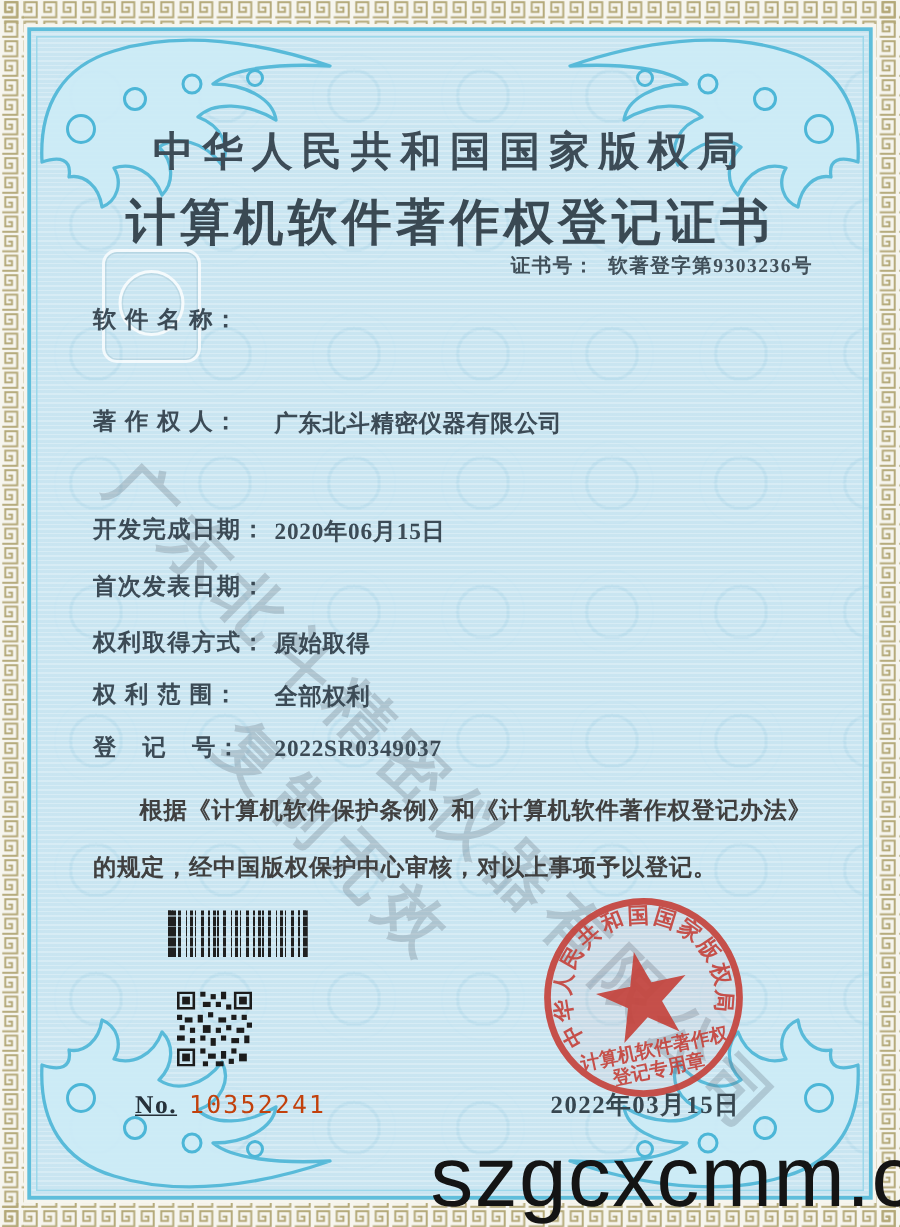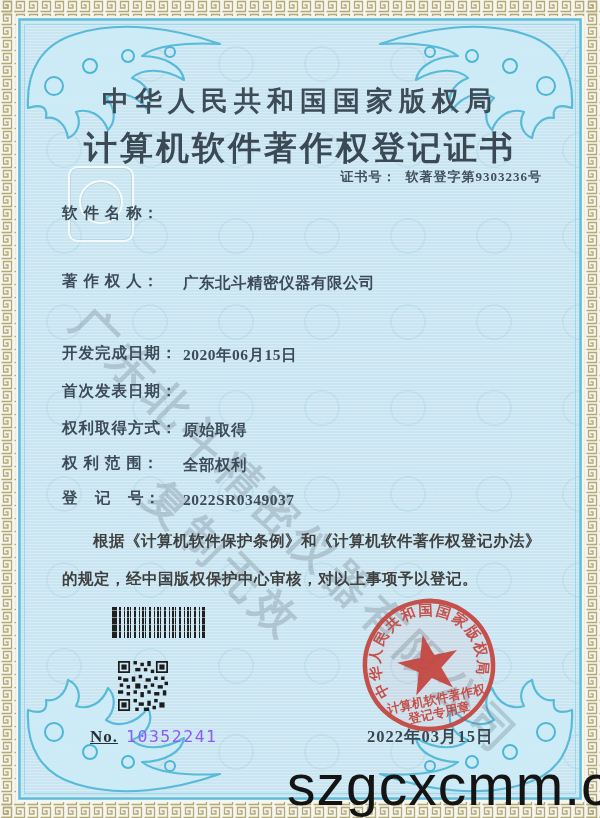--- a/index.html
+++ b/index.html
@@ -67,21 +67,21 @@
     background-image:
       repeating-linear-gradient(0deg, rgba(205,231,242,0) 0 6px, rgba(205,231,242,.55) 6px 7px),
       linear-gradient(90deg,#202020 0 3px, rgba(0,0,0,0) 3px 4px, #202020 4px 5px, rgba(0,0,0,0) 5px),
       linear-gradient(270deg,#202020 0 3px, rgba(0,0,0,0) 3px 5px, #202020 5px 6px, rgba(0,0,0,0) 6px),
       repeating-linear-gradient(90deg, #202020 0 2px, rgba(0,0,0,0) 2px 3px, #202020 3px 4px, rgba(0,0,0,0) 4px 7px, #202020 7px 9px, rgba(0,0,0,0) 9px 12px, #202020 12px 13px, rgba(0,0,0,0) 13px 15px);
   }
   .qr{position:absolute;left:118px;top:661px;width:50px;height:50px;}
   
   .serial{position:absolute;left:90px;top:727px;font-size:17px;}
   .serial .no{color:#26313a;font-weight:bold;letter-spacing:1px;text-decoration:underline;}
-  .serial .num{color:#8b5cf6;font-family:"DejaVu Sans Mono",monospace;font-size:16.5px;letter-spacing:1.5px;margin-left:8px;}
+  .serial .num{color:#c2410c;font-family:"DejaVu Sans Mono",monospace;font-size:16.5px;letter-spacing:1.5px;margin-left:8px;}
   
   .seal{position:absolute;left:356px;top:592px;width:146px;height:146px;opacity:.92;}
   .issue-date{
     position:absolute;left:367px;top:726px;font-size:16.5px;font-weight:bold;color:#37464f;letter-spacing:1px;
   }
   
   .site{
     position:absolute;left:287px;top:752px;
     font-family:"Liberation Sans","DejaVu Sans",sans-serif;
     font-size:57px;color:#141414;letter-spacing:1px;white-space:nowrap;

